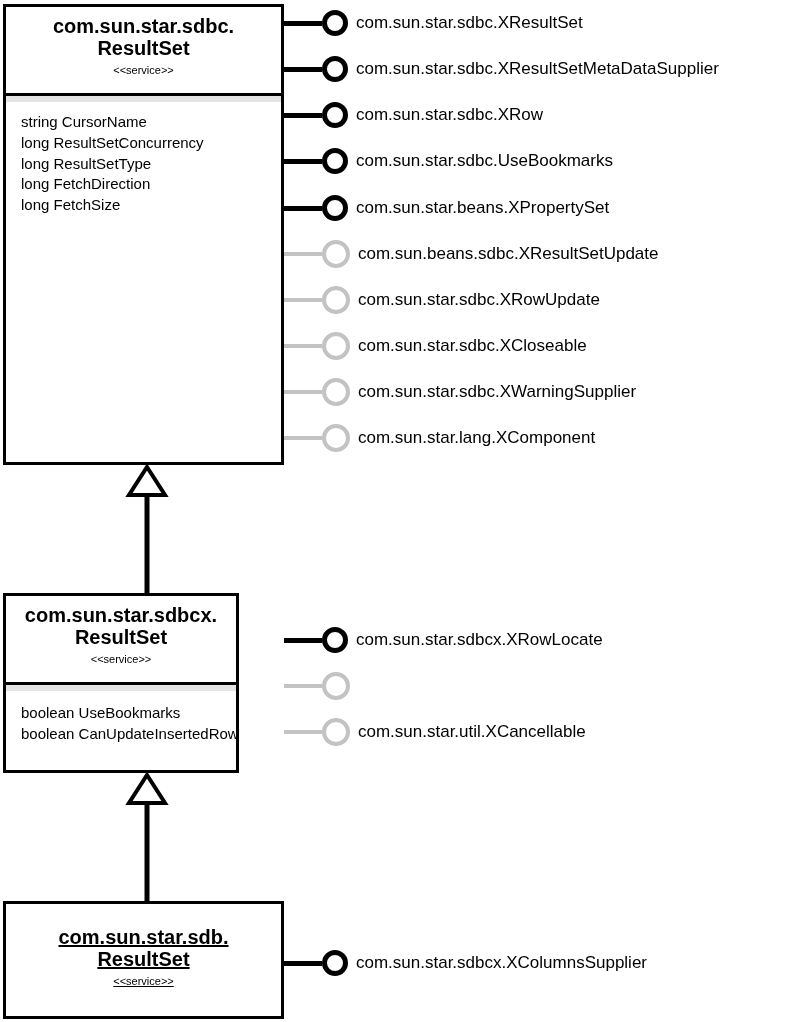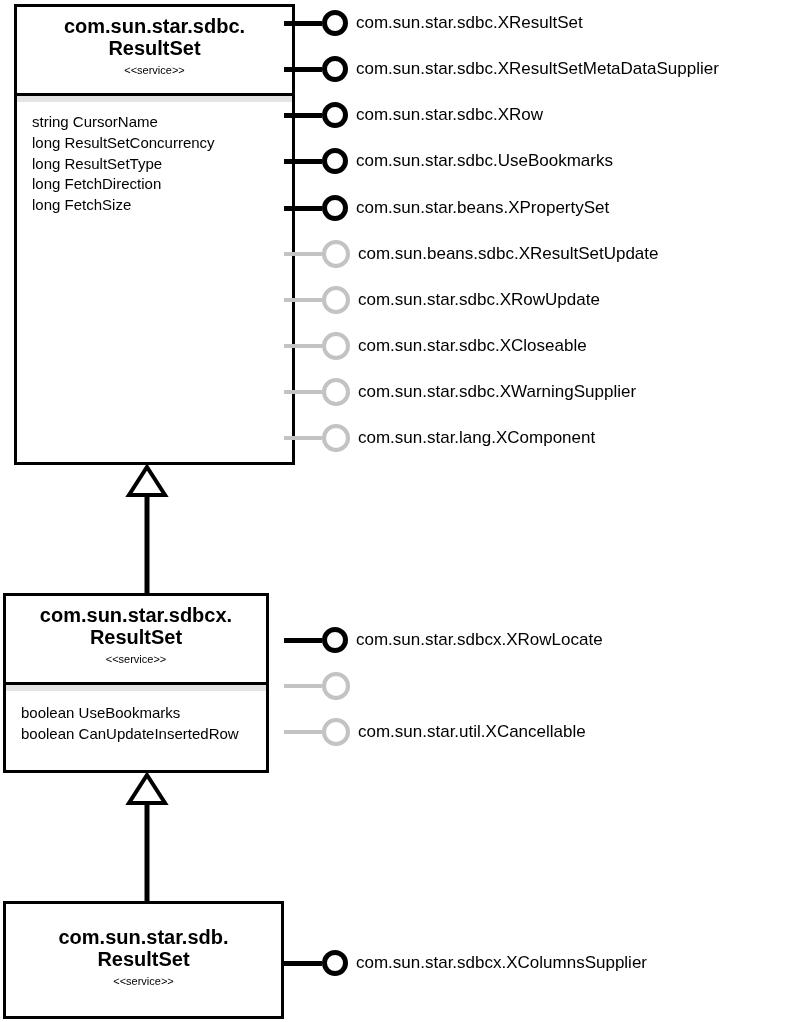--- a/index.html
+++ b/index.html
@@ -30,20 +30,21 @@
   .titlebar {
     height: 89px;
     border-bottom: 3px solid var(--line);
     text-align: center;
     padding-top: 8px;
   }
   .titlebar.title-only {
     height: auto;
     border-bottom: none;
     padding-top: 22px;
+    text-decoration: underline;
   }
   .title-line {
     font-size: 20px;
     font-weight: bold;
     line-height: 22px;
     white-space: nowrap;
   }
   .stereotype {
     font-size: 11px;
     line-height: 17px;
@@ -85,21 +86,21 @@
   .conn.gray .circle { border: 4px solid var(--optional-line); width: 28px; height: 28px; }
 
   
   .arrow { position: absolute; left: 125px; width: 44px; height: 130px; }
 </style>
 </head>
 <body>
 
 <div class="canvas">
 
-  <div class="svc-box" style="left:14px; top:4px; width:281px; height:461px">
+  <div class="svc-box" style="left:3px; top:4px; width:281px; height:461px">
     <div class="titlebar">
       <div class="title-line">com.sun.star.sdbc.</div>
       <div class="title-line">ResultSet</div>
       <div class="stereotype">&lt;&lt;service&gt;&gt;</div>
     </div>
     <div class="shadowband"></div>
     <div class="props">
       <div class="prop">string CursorName</div>
       <div class="prop">long ResultSetConcurrency</div>
       <div class="prop">long ResultSetType</div>
@@ -157,21 +158,21 @@
     <span class="hline"></span>
     <span class="circle"></span>
     <span class="lbl">com.sun.star.lang.XComponent</span>
   </div>
 
   <svg class="arrow" style="top:464px" viewBox="0 0 44 130">
     <line x1="22" y1="30" x2="22" y2="130" stroke="#000000" stroke-width="5"></line>
     <polygon points="22,3 40,31 4,31" fill="#ffffff" stroke="#000000" stroke-width="4"></polygon>
   </svg>
 
-  <div class="svc-box" style="left:3px; top:593px; width:266px; height:180px">
+  <div class="svc-box" style="left:3px; top:593px; width:236px; height:180px">
     <div class="titlebar">
       <div class="title-line">com.sun.star.sdbcx.</div>
       <div class="title-line">ResultSet</div>
       <div class="stereotype">&lt;&lt;service&gt;&gt;</div>
     </div>
     <div class="shadowband"></div>
     <div class="props props-2">
       <div class="prop">boolean UseBookmarks</div>
       <div class="prop">boolean CanUpdateInsertedRow</div>
     </div>

